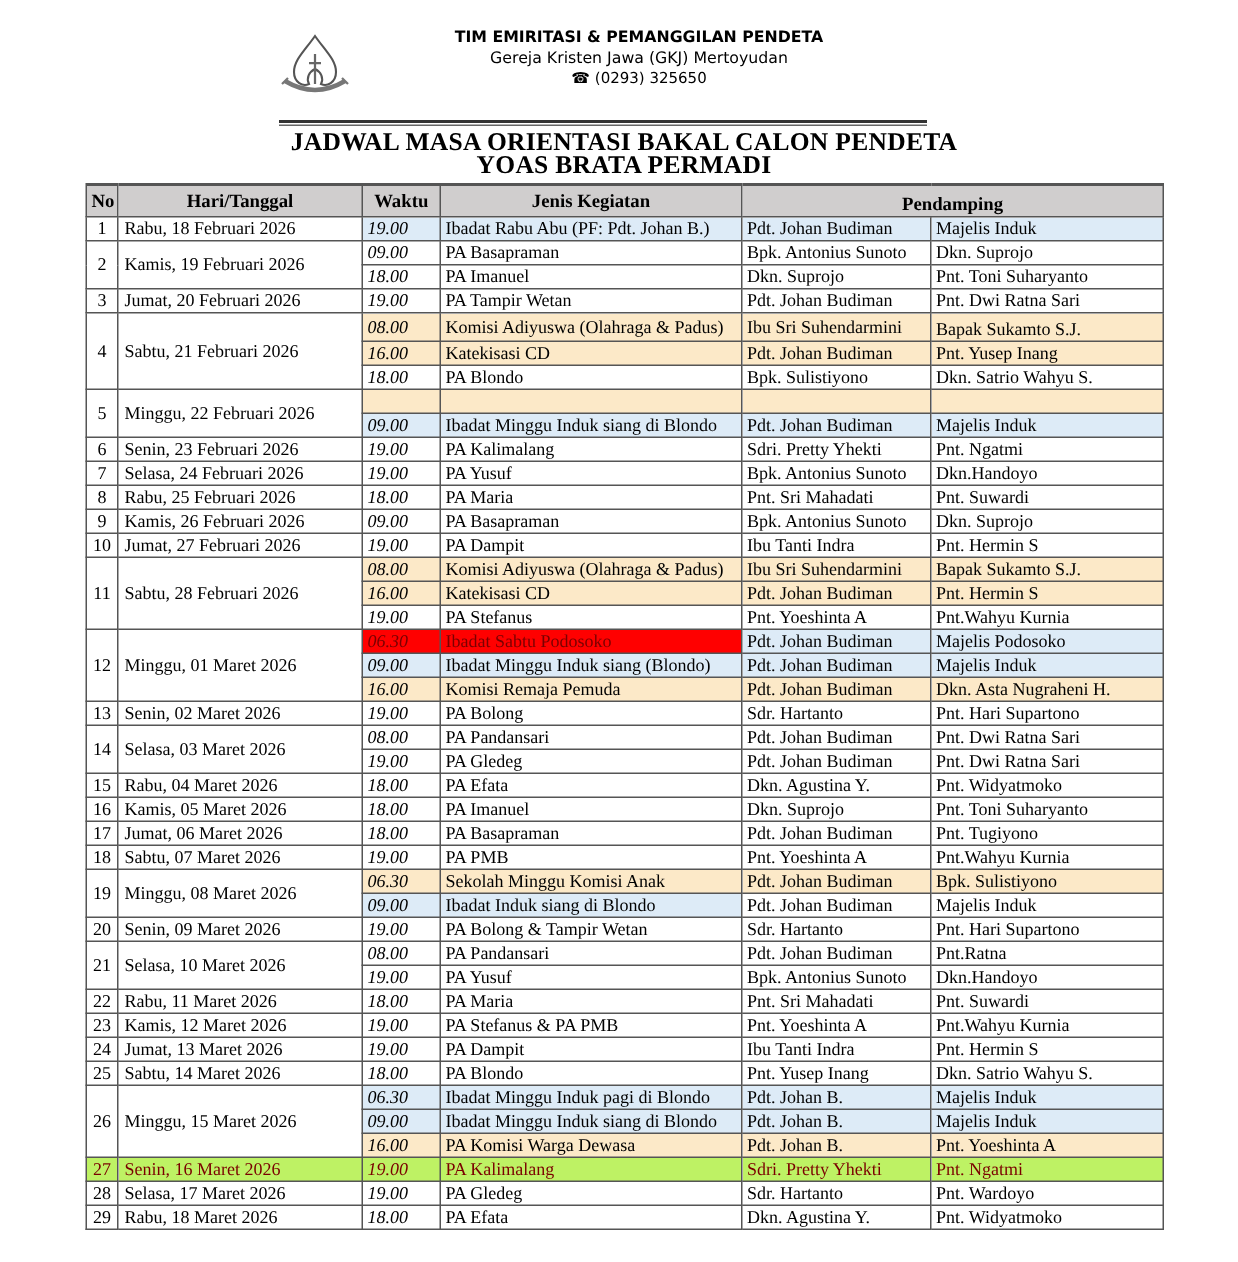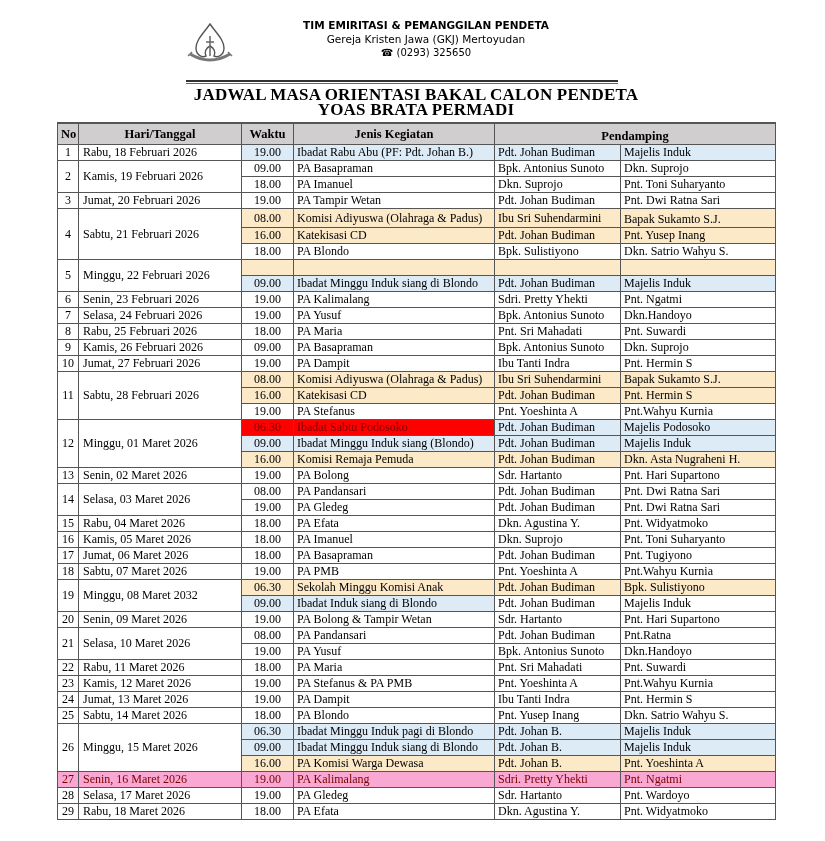--- a/index.html
+++ b/index.html
@@ -18,26 +18,26 @@
   table.sched { position:absolute; left:57px; top:122px; border-collapse:collapse; table-layout:fixed; width:718px; font-size:12px; }
   table.sched td, table.sched th { border:1px solid #555; padding:0 3px; height:15px; line-height:15px; white-space:nowrap; overflow:hidden; vertical-align:middle; }
   table.sched th { background:#d0cece; font-weight:bold; font-size:12.5px; height:20px; border-top:2px solid #555; }
   table.sched col.c-no { width:21px; }
   table.sched col.c-day { width:163px; }
   table.sched col.c-time { width:52px; }
   table.sched col.c-act { width:201px; }
   table.sched col.c-p1 { width:126px; }
   table.sched col.c-p2 { width:155px; }
   td.no { text-align:center; padding:0 !important; }
-  td.time { text-align:center; }
+  td.time { text-align:left;font-style:italic; }
   td.day { padding-left:4px !important; }
   .blue td.hl, td.blue { background:#ddebf7; }
   td.orange { background:#fff2cc; background:#fce9c8; }
   td.red { background:#ff0000; color:#7a0000; }
-  tr.redrow td { background:#f9a8d4; color:#7a0000;margin-left:16px; }
+  tr.redrow td { background:#bef264; color:#7a0000;margin-left:16px; }
   td.tall { height:32px; vertical-align:bottom; }
   td.tall-top { vertical-align:top; padding-top:3px !important; }
   td.blank { height:17px; }
 </style>
 </head>
 <body>
 
 <div class="letterhead">
   <svg class="logo" viewBox="0 0 48 44">
     <path d="M24 2 C17 12 10 18 10 26 C10 33 16 36 20 34 C18 30 20 26 24 24 C28 26 30 30 28 34 C32 36 38 33 38 26 C38 18 31 12 24 2 Z" fill="none" stroke="#555" stroke-width="1.4"></path>
@@ -268,21 +268,21 @@
       <tr>
         <td class="no" rowspan="1">18</td>
         <td class="day" rowspan="1">Sabtu, 07 Maret 2026</td>
         <td class="time">19.00</td>
         <td>PA PMB</td>
         <td>Pnt. Yoeshinta A</td>
         <td>Pnt.Wahyu Kurnia</td>
       </tr>
       <tr>
         <td class="no" rowspan="2">19</td>
-        <td class="day" rowspan="2">Minggu, 08 Maret 2032</td>
+        <td class="day" rowspan="2">Minggu, 08 Maret 2026</td>
         <td class="time orange">06.30</td>
         <td class="orange">Sekolah Minggu Komisi Anak</td>
         <td class="orange">Pdt. Johan Budiman</td>
         <td class="orange">Bpk. Sulistiyono</td>
       </tr>
       <tr>
         <td class="time blue">09.00</td>
         <td class="blue">Ibadat Induk siang di Blondo</td>
         <td>Pdt. Johan Budiman</td>
         <td>Majelis Induk</td>

